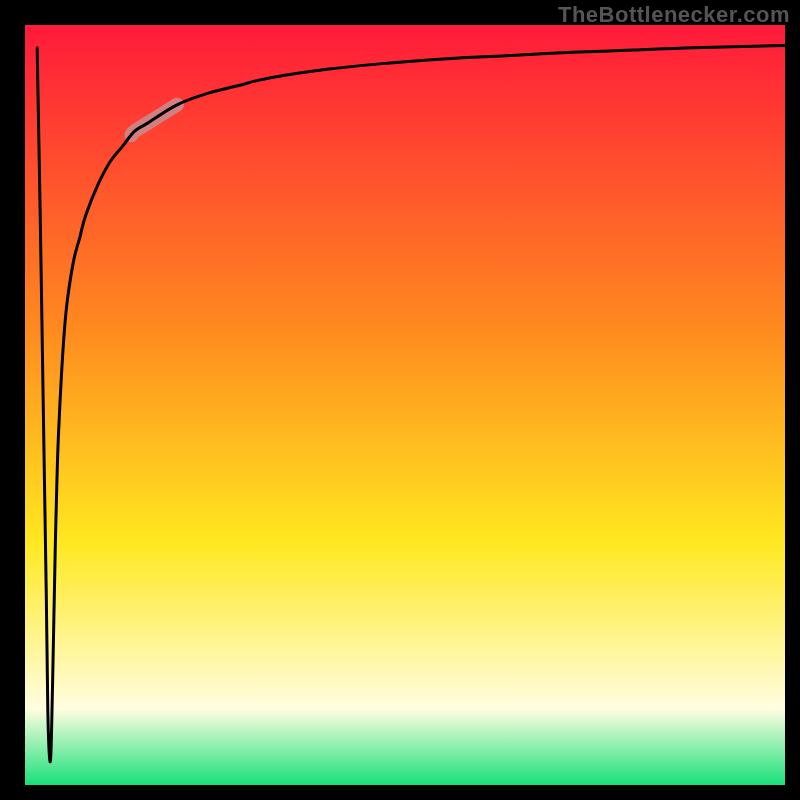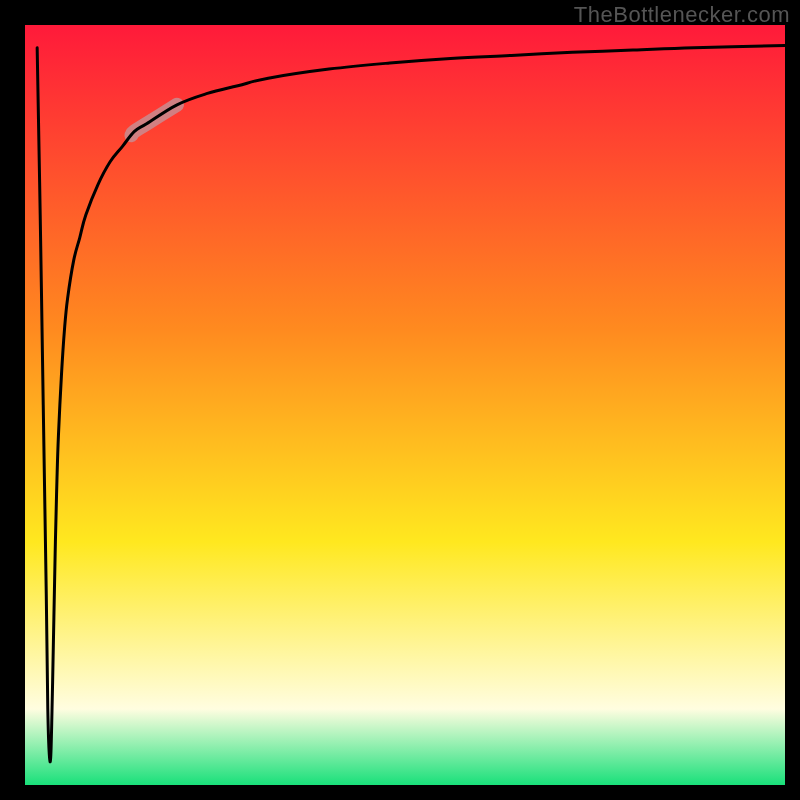--- a/index.html
+++ b/index.html
@@ -16,21 +16,21 @@
     width: 800px;
     height: 800px;
     background: #000;
   }
   .watermark {
     position: absolute;
     top: 2px;
     right: 10px;
     color: #555;
     font-size: 22px;
-    font-weight: 400;
+    font-weight: 700;
     letter-spacing: 0.5px;
     pointer-events: none;
   }
   .plot-area {
     position: absolute;
     left: 25px;
     top: 25px;
     width: 760px;
     height: 760px;
   }

